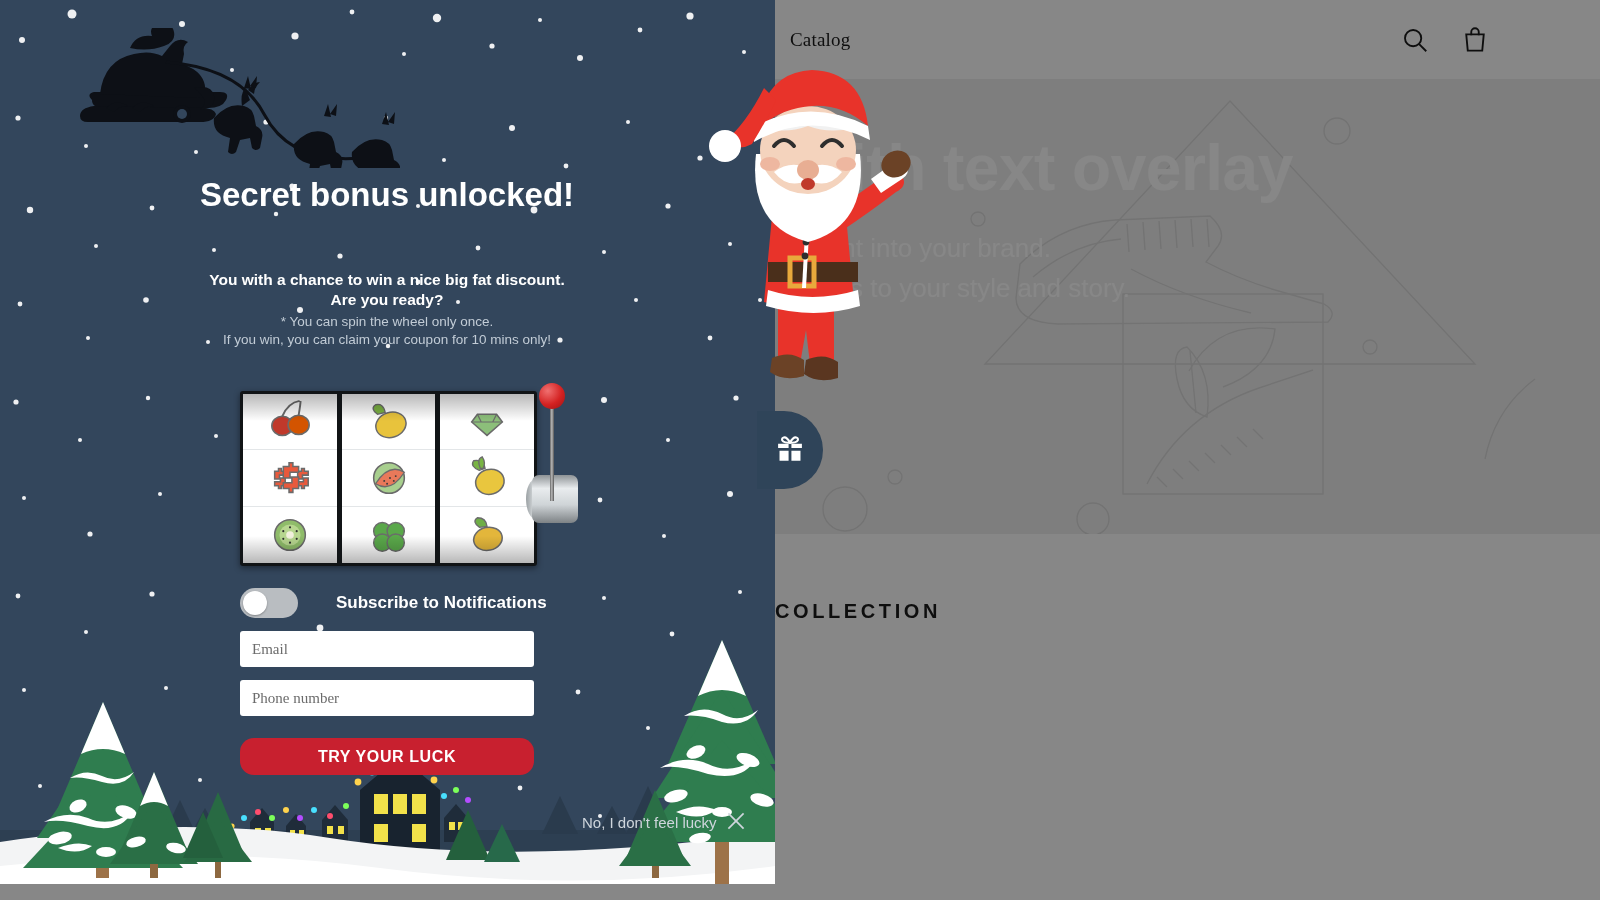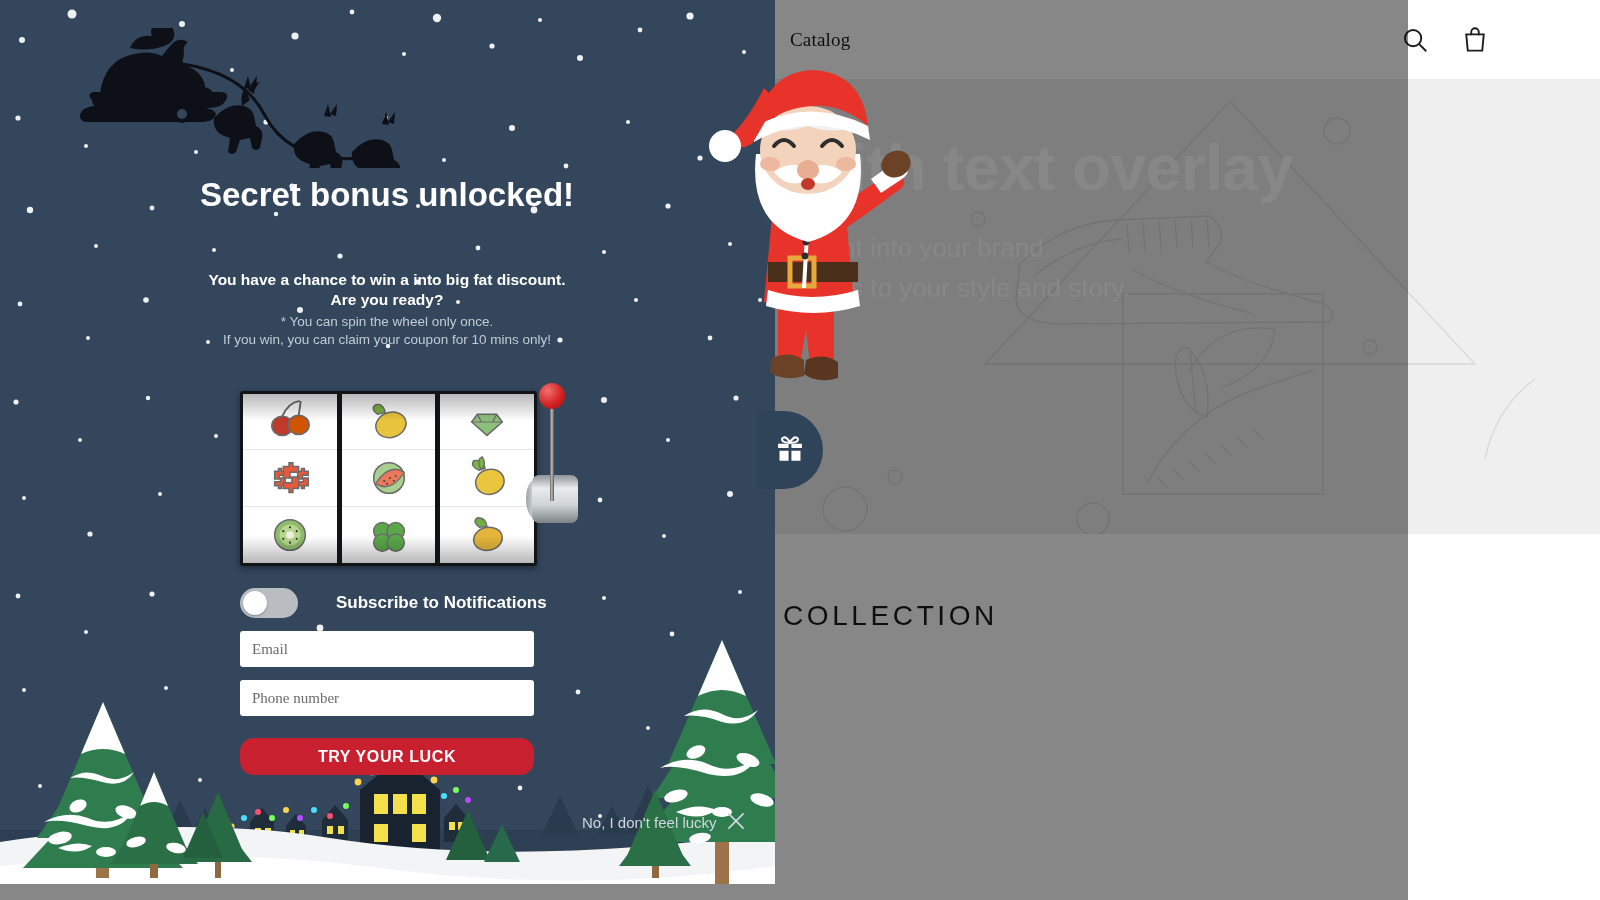--- a/index.html
+++ b/index.html
@@ -1,19 +1,19 @@
 <!DOCTYPE html>
 <html><head>
 <meta charset="utf-8">
 <style>
   * { margin:0; padding:0; box-sizing:border-box; }
   html,body { width:1600px; height:900px; overflow:hidden;
     font-family:"Liberation Sans", sans-serif; background:#ffffff; }
 
-  #root { position:relative; width:1408px; height:900px; }
+  #root { position:relative; width:1600px; height:900px; }
 
   
   .store { position:absolute; inset:0; background:#ffffff; }
 
   .store-header {
     position:absolute; left:0; top:0; width:1600px; height:79px;
     background:#ffffff; display:flex; align-items:center;
     padding:0 110px 0 790px;
   }
   .nav-link { font-family:"Liberation Serif", serif; font-size:19px; color:#1c1c1c;
@@ -27,22 +27,22 @@
   }
   .hero-sketch { position:absolute; inset:0; }
   .hero-text { position:absolute; left:-175px; top:55px; width:1000px;
     color:#ffffff; }
   .hero-title { font-size:64px; font-weight:bold; line-height:1.08;
     letter-spacing:-0.5px; color:#ffffff; }
   .hero-sub { margin-top:28px; font-size:26px; line-height:1.38; color:#ffffff;
     font-weight:500; }
 
   .collection-wrap { position:absolute; left:775px; top:600px; width:825px; }
-  .collection-title { font-size:28px; font-weight:normal; letter-spacing:3.6px;
-    color:#1c1c1c; padding-left:8px; }
+  .collection-title { font-size:20px; font-weight:bold; letter-spacing:3.6px;
+    color:#1c1c1c; padding-left:0; }
 
   
   .scrim { position:absolute; inset:0; background:rgba(0,0,0,.47); }
 
   
   .gift-tab {
     position:absolute; left:757px; top:411px; width:66px; height:78px;
     background:#2f4459; border-radius:0 39px 39px 0;
     display:flex; align-items:center; justify-content:center;
     z-index:40; cursor:pointer;
@@ -458,21 +458,21 @@
 
         <path d="M282 124 q14 -16 30 -12 q8 2 10 10 l2 10 q8 4 6 12 l-2 10 q-4 4 -8 0 l-2 -10
                  l-10 2 l-4 12 q-4 4 -8 0 l2 -14 q-18 -4 -16 -20z"></path>
         <path d="M312 96 l4 -12 l3 13 M318 94 l7 -10 l-1 12"></path>
       </g>
     </svg>
 
     <div class="content">
 
       <div class="title">Secret bonus unlocked!</div>
-      <div class="sub">You have a chance to win a into big fat discount. Are you ready?</div>
+      <div class="sub">You with a chance to win a nice big fat discount. Are you ready?</div>
       <div class="fineprint">
         <div>* You can spin the wheel only once.</div>
         <div>If you win, you can claim your coupon for 10 mins only!</div>
       </div>
 
       <div class="slot">
         <div class="slot-body">
           <div class="reels">
 
             <div class="reel">

